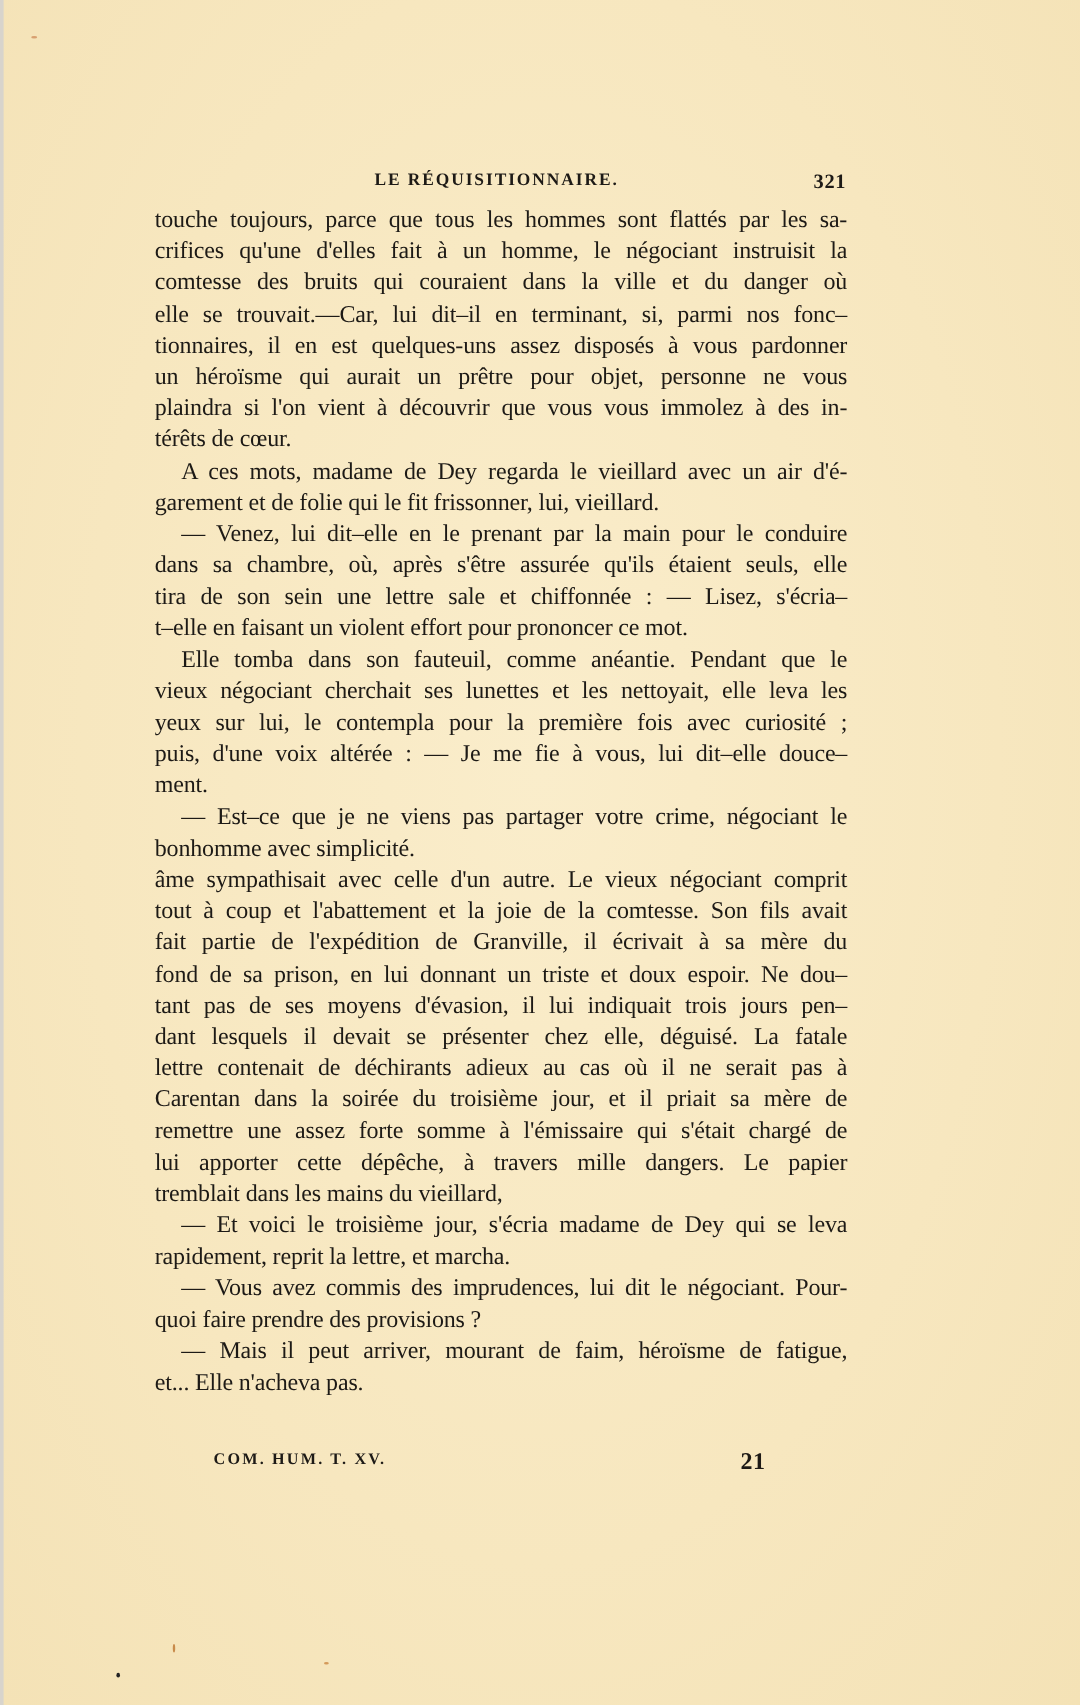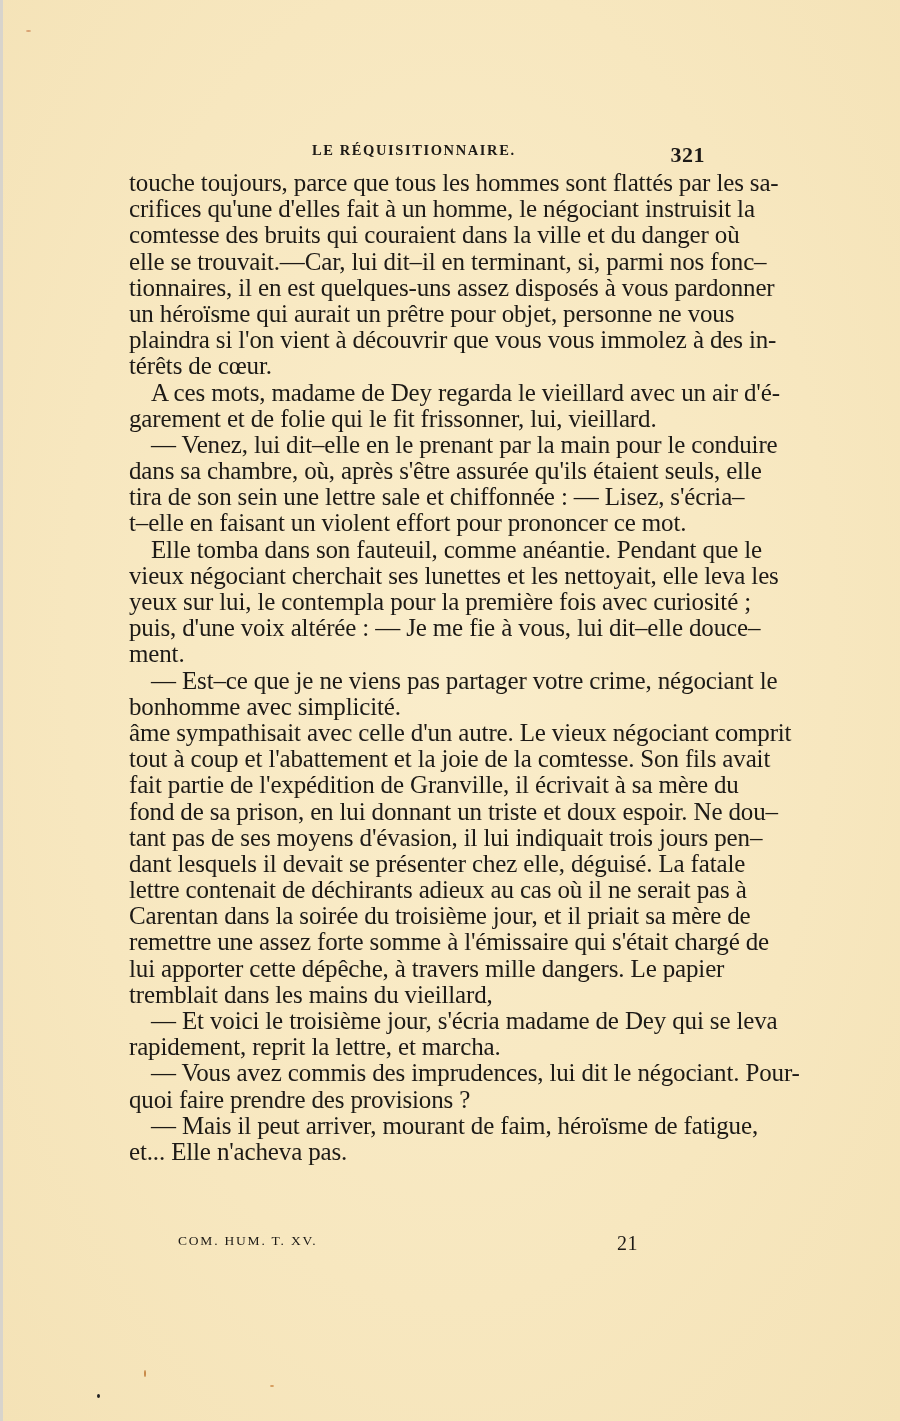--- a/index.html
+++ b/index.html
@@ -41,53 +41,52 @@
   .running-head .title {
     position: absolute;
     left: 184px;
     top: 0;
   }
   .running-head .pageno {
     position: absolute;
     right: 0;
     top: 0;
     letter-spacing: 0.5px;
-    font-size: 22px;
+    font-size: 17px;
   }
   .text-block {
     position: absolute;
     top: 170px;
     left: 129px;
     width: 577px;
   }
   .line {
     height: 26.2px;
     line-height: 26.2px;
-    font-size: 25px;
+    font-size: 20px;
     white-space: nowrap;
     text-align: justify;
     text-align-last: justify;
     letter-spacing: -0.15px;
   }
   .line.last {
     text-align-last: left;
   }
   .line.indent {
     padding-left: 22px;
   }
   .footer {
     position: absolute;
     top: 1208px;
     left: 178px;
     width: 460px;
     height: 22px;
     font-size: 13.5px;
-    font-weight: normal;
+    font-weight: bold;
     letter-spacing: 1.8px;
-    margin-top: 25px;
   }
   .footer .sig {
     position: absolute;
     right: 0;
     top: -1px;
     font-size: 20px;
     letter-spacing: 0.5px;
   }
   .speck {
     position: absolute;

